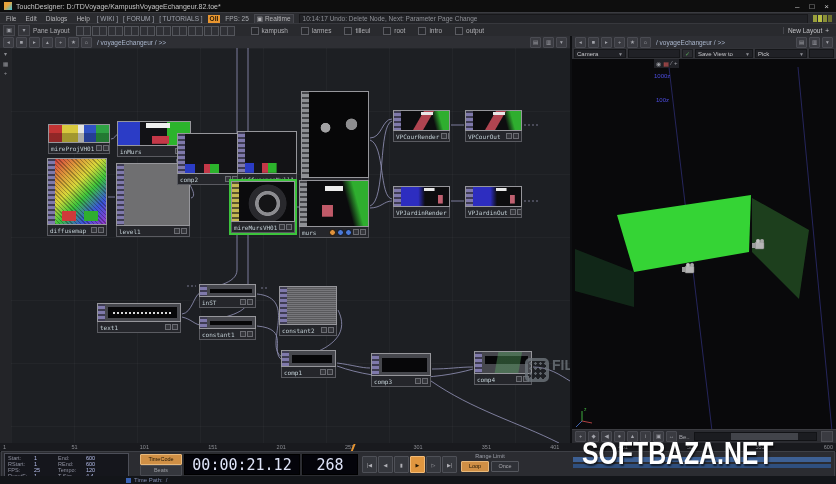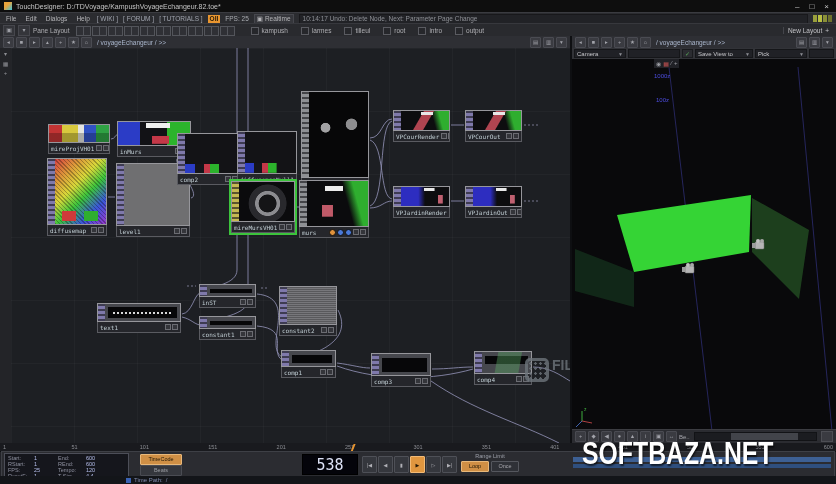--- a/index.html
+++ b/index.html
@@ -721,21 +721,22 @@
           <span class="vl">25</span>
           <span class="lb">Tempo:</span>
           <span class="vl">120</span>
           <span class="lb">ResetF:</span>
           <span class="vl">1</span>
           <span class="lb">T Sig:</span>
           <span class="vl">4  4</span>
         </div>
       <div class="tc-btn tc-timecode">TimeCode</div>
       <div class="tc-btn tc-beats">Beats</div>
-      <div class="frame-display">538</div>
+      <div class="tc-display">00:00:21.12</div>
+      <div class="frame-display">268</div>
       <div class="transport">
           <span class="t-btn">|◀</span>
           <span class="t-btn">◀</span>
           <span class="t-btn">▮</span>
           <span class="t-btn active">▶</span>
           <span class="t-btn">▷</span>
           <span class="t-btn">▶|</span>
         </div>
       <div class="range">
         <div>Range Limit</div>

